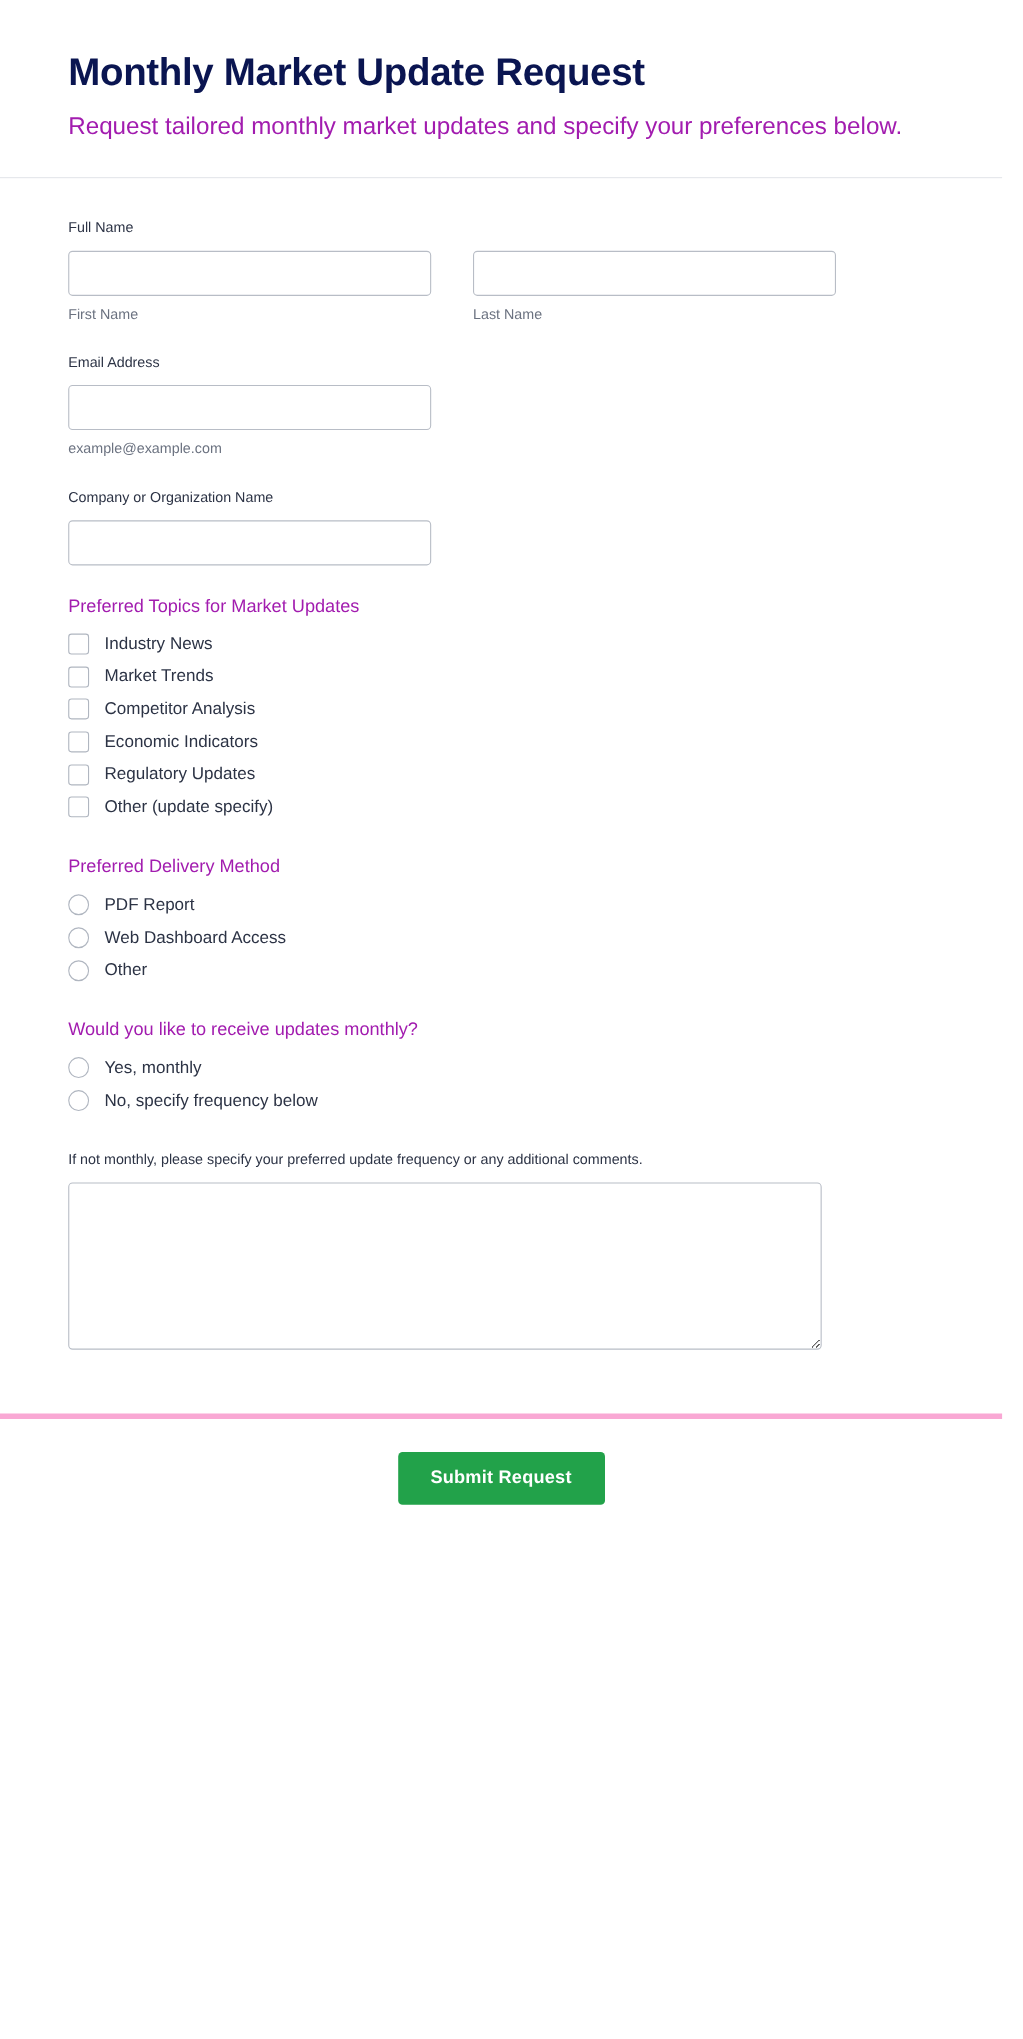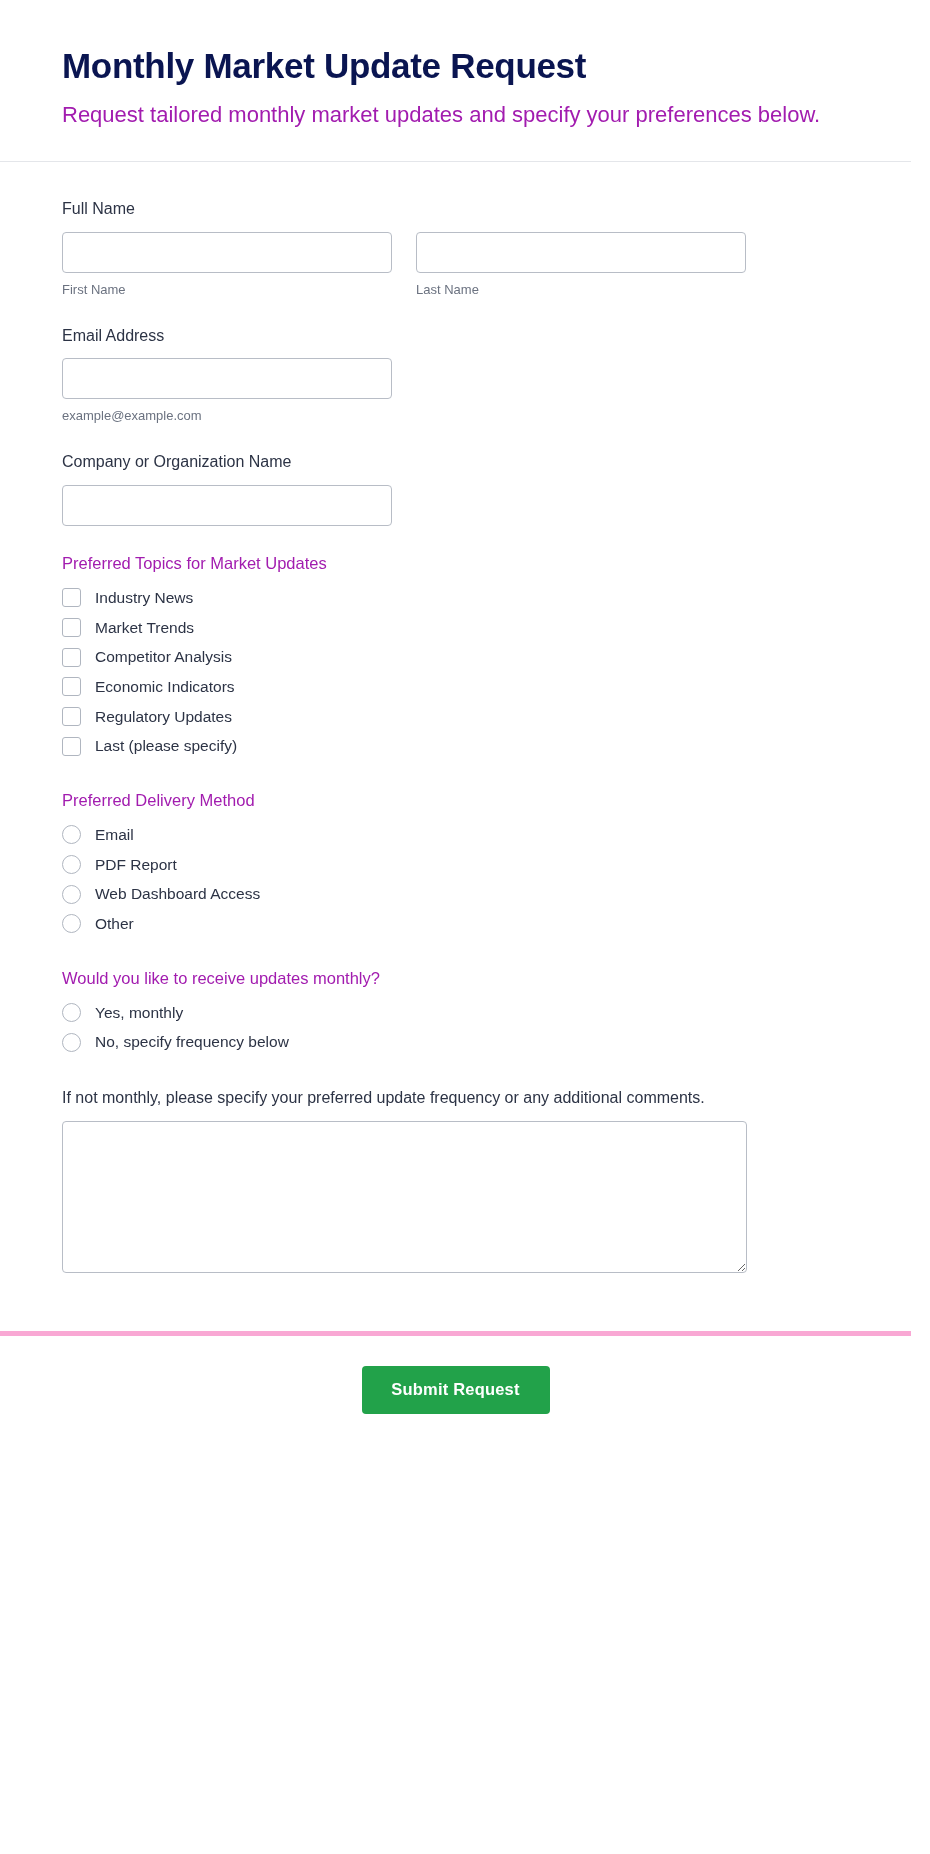--- a/index.html
+++ b/index.html
@@ -42,33 +42,33 @@
   }
 
   
   .form-body {
     padding: 36px 62px 30px 62px;
   }
   .field-block {
     margin-bottom: 28px;
   }
   .field-label {
-    font-size: 16px;
+    font-size: 13px;
     color: #2c3345;
     margin-bottom: 12px;
     display: block;
     line-height: 1.35;
   }
   .field-label.wide {
     max-width: 700px;
   }
 
   .row-two {
     display: flex;
-    gap: 24px;
+    gap: 38px;
   }
   .col {
     width: 330px;
   }
   .text-input {
     width: 330px;
     height: 41px;
     border: 1px solid #b8bdc6;
     border-radius: 4px;
     background: #ffffff;
@@ -216,31 +216,27 @@
       <div class="option-row">
         <span class="cbox"></span>
         <span class="option-label">Economic Indicators</span>
       </div>
       <div class="option-row">
         <span class="cbox"></span>
         <span class="option-label">Regulatory Updates</span>
       </div>
       <div class="option-row">
         <span class="cbox"></span>
-        <span class="option-label">Last (please specify)</span>
+        <span class="option-label">Other (update specify)</span>
       </div>
     </div>
 
     <div class="group-block">
       <label class="group-title">Preferred Delivery Method</label>
 
-      <div class="option-row">
-        <span class="radio"></span>
-        <span class="option-label">Email</span>
-      </div>
       <div class="option-row">
         <span class="radio"></span>
         <span class="option-label">PDF Report</span>
       </div>
       <div class="option-row">
         <span class="radio"></span>
         <span class="option-label">Web Dashboard Access</span>
       </div>
       <div class="option-row">
         <span class="radio"></span>

